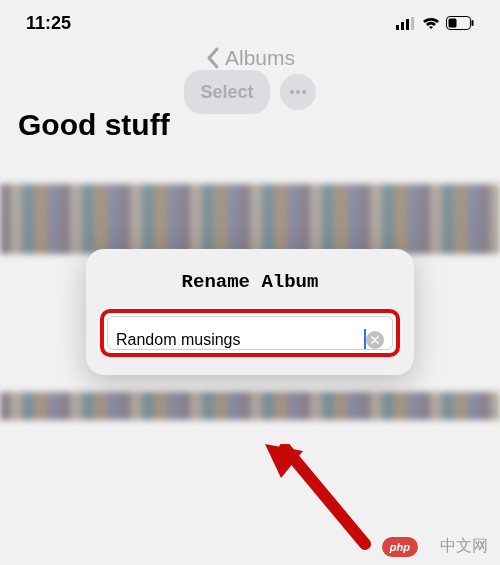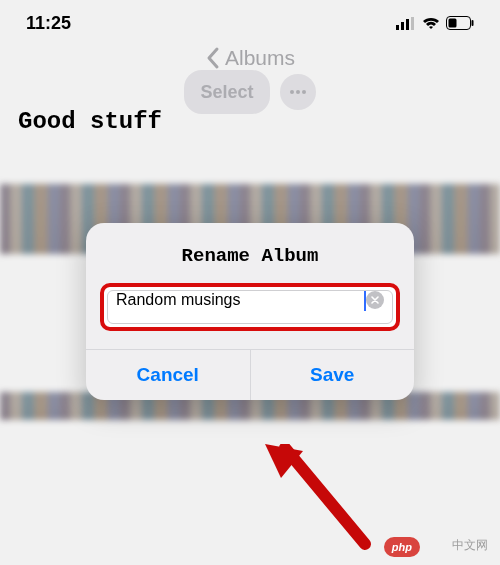--- a/index.html
+++ b/index.html
@@ -57,25 +57,24 @@
       width: 36px; height: 36px;
       border-radius: 50%;
       display: flex;
       align-items: center;
       justify-content: center;
       gap: 2px;
     }
     .dot { width: 4px; height: 4px; background: #b6b6bb; border-radius: 50%; }
 
     .album-title {
-      font-size: 24px;
+      font-size: 30px;
       font-weight: 800;
       color: #000;
       padding: 12px 18px 16px;
-      font-family: Liberation Mono, monospace;
     }
 
     .blur-strip {
       position: absolute;
       left: 0; right: 0;
       background:
         repeating-linear-gradient(90deg,
           rgba(120,110,130,0.6) 0 10px,
           rgba(180,170,160,0.6) 10px 22px,
           rgba(90,130,150,0.55) 22px 34px,
@@ -118,21 +117,21 @@
       border: 4px solid #d80c0c;
       border-radius: 10px;
       padding: 3px;
       display: flex;
       align-items: center;
       background: #fff;
     }
     .input-inner {
       flex: 1;
       display: flex;
-      align-items: flex-start;
+      align-items: flex-end;
       background: #fff;
       border: 1px solid #cfcfd2;
       border-radius: 6px;
       height: 34px;
       padding: 0 8px;
     }
     .album-input {
       border: none;
       flex: 1;
       font-size: 16px;
@@ -174,32 +173,33 @@
       position: absolute;
       left: 265px; top: 444px;
       width: 120px; height: 110px;
       pointer-events: none;
     }
 
     .watermark {
       position: absolute;
       right: 12px; bottom: 8px;
       display: flex;
-      gap: 2px;
+      align-items: center;
+      gap: 22px;
     }
     .wm-pill {
       background: #d9443e;
       color: #fff;
       font-size: 11px;
       font-weight: 700;
       font-style: italic;
       padding: 4px 8px;
       border-radius: 12px;
     }
-    .wm-text { color: #9d9d9d; font-size: 12px; margin-left: 30px; }
+    .wm-text { color: #9d9d9d; font-size: 16px; }
   </style>
 </head>
 <body>
 
 <div class="phone-frame">
 
   <div class="status-bar">
     <span>11:25</span>
     <div class="status-right">
       <svg width="20" height="13" viewBox="0 0 20 13">
@@ -250,28 +250,20 @@
         <div class="input-inner">
           <input class="album-input" readonly="" value="Random musings" style="">
           <span class="caret"></span>
           <span class="clear-x">
             <svg width="8" height="8" viewBox="0 0 8 8">
                 <path d="M1 1 L7 7 M7 1 L1 7" stroke="#fff" stroke-width="1.6" stroke-linecap="round"></path>
               </svg>
           </span>
         </div>
       </div>
-      <div class="alert-actions">
-        <div class="alert-btn">
-          <span>Cancel</span>
-        </div>
-        <div class="alert-btn">
-          <span>Save</span>
-        </div>
-      </div>
     </div>
   </div>
 
   <svg class="arrow" viewBox="0 0 120 110">
     <path d="M 20 4 L 100 100" stroke="#c60808" stroke-width="12" stroke-linecap="round"></path>
     <path d="M 0 0 L 38 7 L 16 34 Z" fill="#c60808"></path>
   </svg>
 
   <div class="watermark">
     <span class="wm-pill">php</span>

